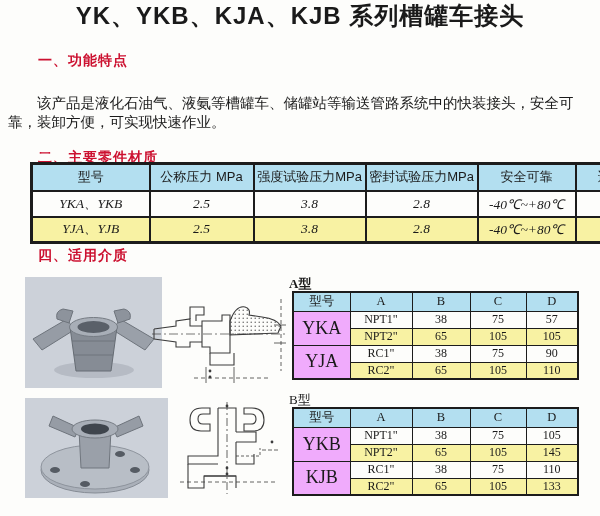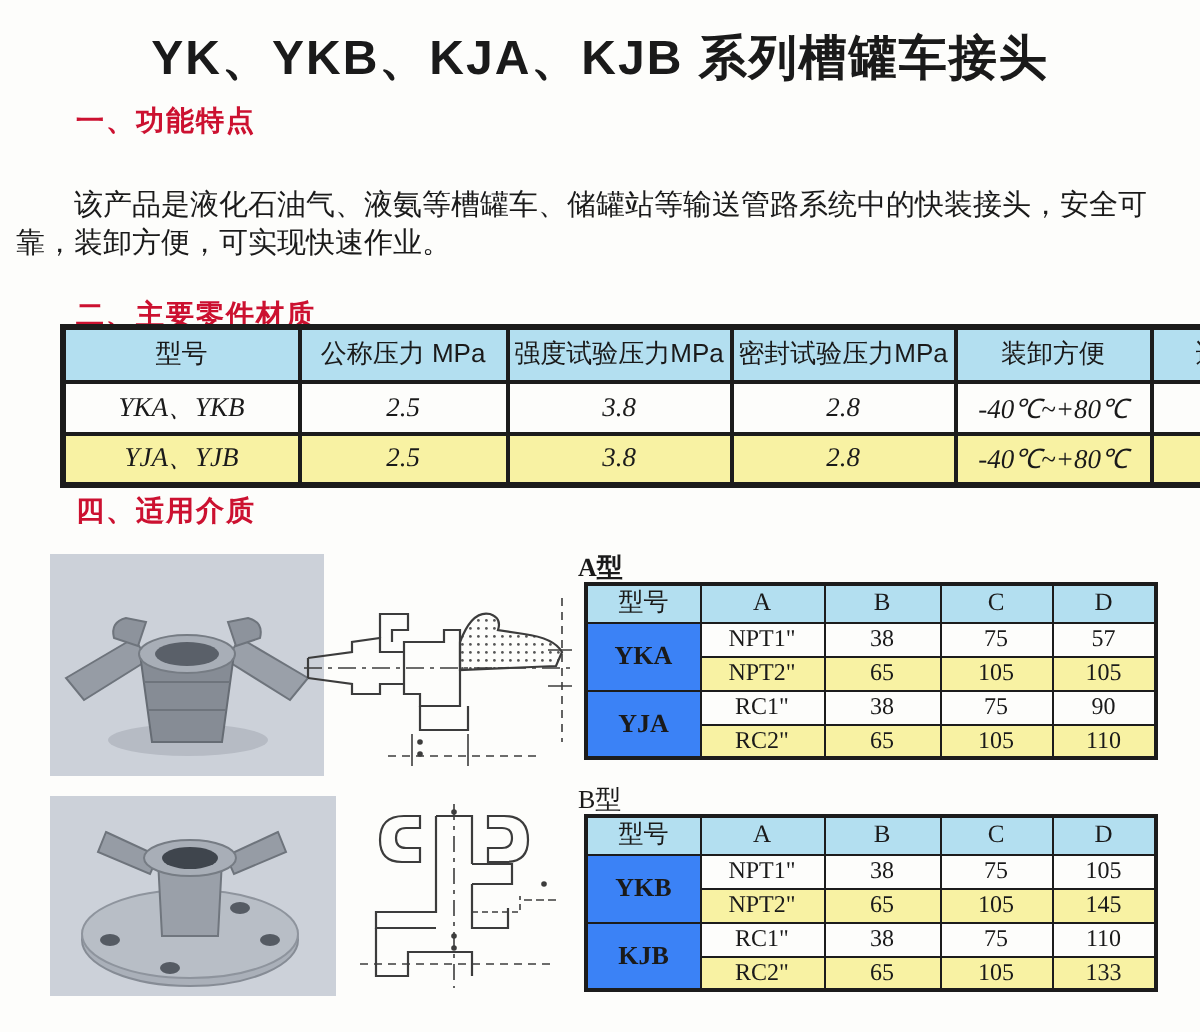--- a/index.html
+++ b/index.html
@@ -6,21 +6,21 @@
     --red:#cc1130; --blue:#b3dff0; --yellow:#f8f2a3;
     --border:#1c1c1c; --photo:#ccd1d9; --ink:#1a1a1a;
   }
   *{margin:0;padding:0;box-sizing:border-box;}
   html,body{background:#ffffff;}
   .page{
     position:relative;width:600px;height:516px;background:#fdfdfb;
     font-family:"Liberation Sans",sans-serif;color:var(--ink);overflow:hidden;
   }
   .title{
-    position:absolute;top:13px;left:0;width:100%;text-align:center;
+    position:absolute;top:0;left:0;width:100%;text-align:center;
     font-size:24px;font-weight:bold;letter-spacing:1px;
   }
   .h-red{position:absolute;left:38px;font-size:14px;font-weight:bold;color:var(--red);letter-spacing:1px;}
   .s1{top:52px;text-align:center;} .s2{top:107px;margin-top:42px;} .s3{top:141px;} .s4{top:247px;}
   .body-text{
     position:absolute;left:8px;top:69px;width:586px;
     font-size:14.5px;line-height:18.5px;text-indent:29px;margin-top:25px;
   }
   .materials{position:absolute;left:38px;top:124px;font-size:14px;}
   .materials .gap{display:inline-block;width:42px;}
@@ -39,21 +39,21 @@
   .label-a{top:275px;font-weight:bold;} .label-b{top:391px;}
   .dim{
     position:absolute;left:292px;width:285px;
     border:2px solid var(--border);font-size:12px;text-align:center;
     font-family:"Liberation Serif",serif;
   }
   .table-a{top:291px;} .table-b{top:407px;}
   .dim th,.dim td{border:1px solid var(--border);padding:0;vertical-align:middle;}
   .dim th{background:var(--blue);height:19px;font-weight:normal;font-size:12.5px;}
   .dim td{height:17px;}
-  .dim td.model{font-size:13px;background:#3b82f6;font-weight:bold;}
+  .dim td.model{font-size:18px;background:#f0abfc;}
   .dim tr.yellow td{background:var(--yellow);}
   
   .photo{position:absolute;background:var(--photo);}
   .photo-a{left:25px;top:277px;width:137px;height:111px;}
   .photo-b{left:25px;top:398px;width:143px;height:100px;}
   .drawing{position:absolute;background:transparent;}
   .drawing-a{left:150px;top:281px;width:138px;height:106px;}
   .drawing-b{left:166px;top:398px;width:122px;height:100px;}
   svg{display:block;width:100%;height:100%;}
 </style>
@@ -78,21 +78,21 @@
       <col style="width:112px">
         <col style="width:98px">
         <col style="width:97px">
     </colgroup>
     <tbody>
         <tr>
       <th>型号</th>
       <th>公称压力 MPa</th>
       <th>强度试验压力MPa</th>
       <th>密封试验压力MPa</th>
-      <th>装卸方便</th>
+      <th>安全可靠</th>
       <th>适用介质</th>
     </tr>
     <tr>
       <td>YKA、YKB</td>
       <td>2.5</td>
       <td>3.8</td>
       <td>2.8</td>
       <td>-40℃~+80℃</td>
       <td>液化气</td>
     </tr>

